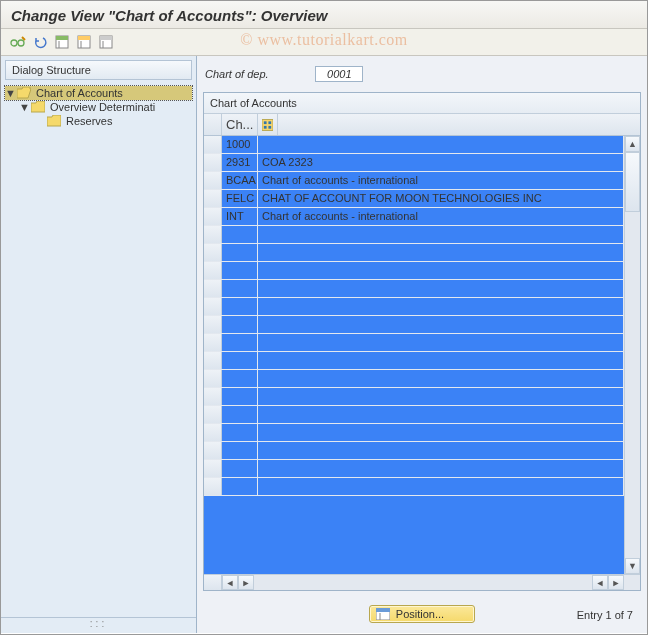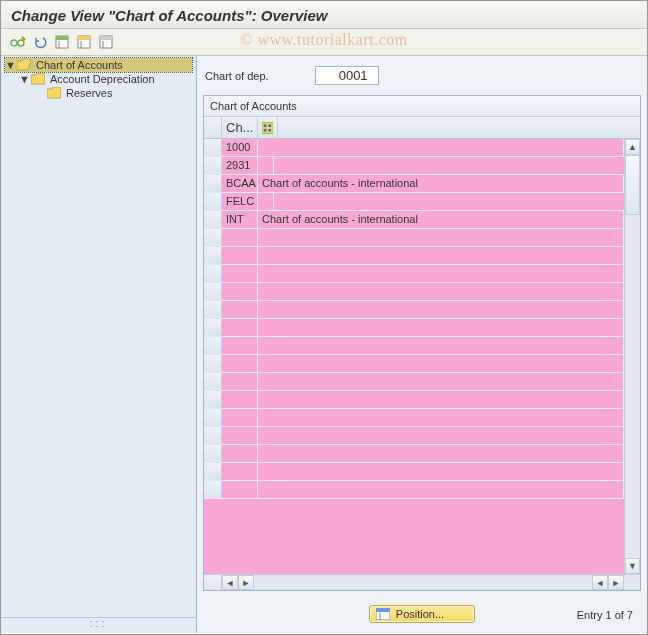--- a/index.html
+++ b/index.html
@@ -107,28 +107,29 @@
     flex-direction:column;
     padding: 6px 6px 0 6px;
   }
   .dep-row {
     display:flex;
     align-items:center;
     gap:8px;
     padding: 4px 2px 10px 2px;
     font-size:11px;
     color:#333;
+    font-style:italic;
   }
   .dep-input {
     border: 1px solid #9fb4c9;
     background:#fff;
     padding: 1px 10px;
-    font-size:13px;
+    font-size:11px;
     color:#333;
-    width:64px;
+    width:48px;
     text-align:right;
   }
   .grid-wrap {
     border: 1px solid #9fb4c9;
     background: #e8edf4;
     flex:1;
     display:flex;
     flex-direction:column;
     margin-bottom: 6px;
     position:relative;
@@ -152,21 +153,21 @@
     font-size:13px;
     color:#444;
   }
   .col-mark { width:18px; }
   .col-ch { width:36px; }
   .col-desc { flex:1; }
   .col-cfg { width:20px; display:flex; align-items:center; justify-content:center; }
   .grid-body {
     flex:1;
     overflow:hidden;
-    background:#f9a8d4;
+    background:#3b82f6;
     position:relative;
   }
   .grid-row {
     display:flex;
     height:18px;
     border-bottom:1px solid #e3e8ef;
   }
   .grid-row .cell {
     border-right:1px solid #e3e8ef;
     padding: 2px 4px;
@@ -303,38 +304,39 @@
         <rect x="1" y="1" width="12" height="4" fill="#ccc"></rect>
         <line x1="4" y1="6" x2="4" y2="13" stroke="#888"></line>
       </svg>
   </span>
 </div>
 
 <div class="watermark">© www.tutorialkart.com</div>
 
 <div class="main">
   <div class="sidebar">
+    <div class="sidebar-title">Dialog Structure</div>
     <div class="tree" id="tree">
         <div class="tree-row tree-indent-0 selected">
           <span class="tree-arrow">▼</span>
           <span class="folder-icon">
             <svg width="14" height="12" viewBox="0 0 14 12">
               <path d="M0 2 L5 2 L6 0 L13 0 L13 2 L14 2 L11 11 L0 11 Z" fill="#f5d96b" stroke="#b8a74f"></path>
             </svg>
           </span>
           <span style="margin-left: 3px;">Chart of Accounts</span>
         </div>
         <div class="tree-row tree-indent-1">
           <span class="tree-arrow">▼</span>
           <span class="folder-icon">
             <svg width="14" height="12" viewBox="0 0 14 12">
               <path d="M0 2 L5 2 L6 0 L14 0 L14 11 L0 11 Z" fill="#f5d96b" stroke="#b8a74f"></path>
             </svg>
           </span>
-          <span style="margin-left: 3px;">Account Depreciation</span>
+          <span style="margin-left: 3px;">Overview Determinati</span>
         </div>
         <div class="tree-row tree-indent-2">
           <span class="tree-arrow"></span>
           <span class="folder-icon">
             <svg width="14" height="12" viewBox="0 0 14 12">
               <path d="M0 2 L5 2 L6 0 L14 0 L14 11 L0 11 Z" fill="#f5d96b" stroke="#b8a74f"></path>
             </svg>
           </span>
           <span style="margin-left: 3px;">Reserves</span>
         </div>
@@ -367,31 +369,33 @@
       <div class="grid-body" id="grid-body">
         <div class="grid-row">
             <div class="cell col-mark"></div>
             <div class="cell col-ch">1000</div>
             <div class="cell col-desc"></div>
             <div class="cell" style="width: 16px;"></div>
           </div>
           <div class="grid-row">
             <div class="cell col-mark"></div>
             <div class="cell col-ch">2931</div>
+            <div class="cell col-desc">COA 2323</div>
             <div class="cell" style="width: 16px;"></div>
           </div>
           <div class="grid-row">
             <div class="cell col-mark"></div>
             <div class="cell col-ch">BCAA</div>
             <div class="cell col-desc">Chart of accounts - international</div>
             <div class="cell" style="width: 16px;"></div>
           </div>
           <div class="grid-row">
             <div class="cell col-mark"></div>
             <div class="cell col-ch">FELC</div>
+            <div class="cell col-desc">CHAT OF ACCOUNT FOR MOON TECHNOLOGIES INC</div>
             <div class="cell" style="width: 16px;"></div>
           </div>
           <div class="grid-row">
             <div class="cell col-mark"></div>
             <div class="cell col-ch">INT</div>
             <div class="cell col-desc">Chart of accounts - international</div>
             <div class="cell" style="width: 16px;"></div>
           </div>
           <div class="grid-row">
             <div class="cell col-mark"></div>

